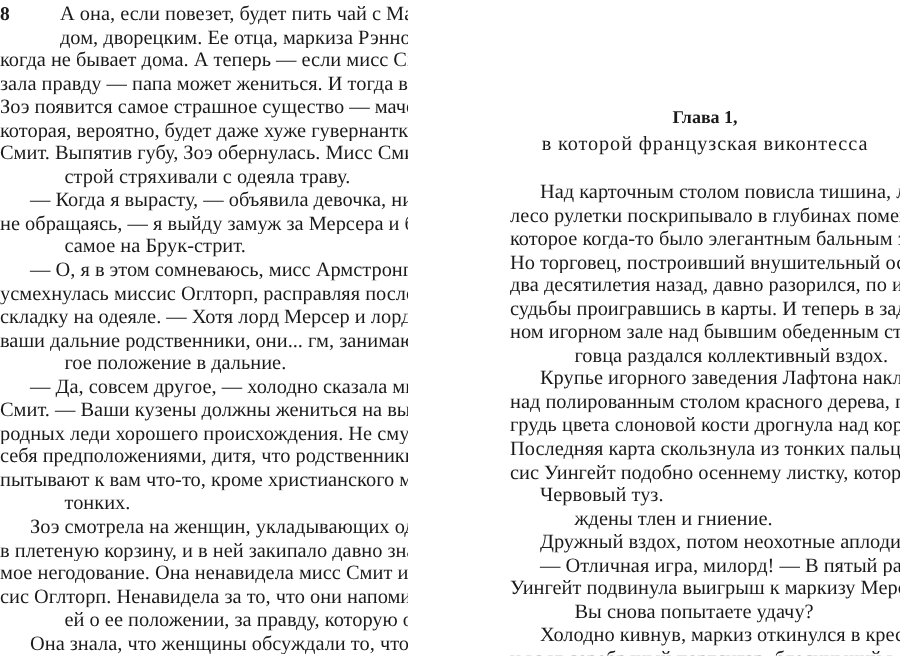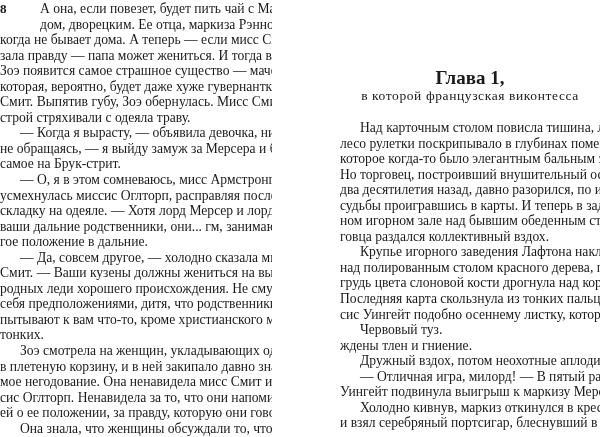--- a/index.html
+++ b/index.html
@@ -47,32 +47,33 @@
       font-size: 13.6px;
       line-height: 15.55px;
       height: 15.55px;
       white-space: nowrap;
       text-align: justify;
       text-align-last: justify;
       overflow: hidden;
     }
     .line.last {
       text-align-last: left;
+      padding-left: 43px;
     }
     .line.indent { padding-left: 20px; }
     .line.indent1 { padding-left: 40px; }
     .chapter-heading {
       position: absolute;
       left: 300px;
       width: 300px;
       top: 68px;
       text-align: center;
     }
     .chapter-title {
-      font-size: 19px;
+      font-size: 12px;
       font-weight: bold;
       line-height: 20px;
       margin-left: 40px;
     }
     .chapter-sub {
       font-size: 13.5px;
       line-height: 16px;
       letter-spacing: 0.6px;
       margin-left: 40px;
     }
@@ -133,16 +134,17 @@
       <span class="line indent">Крупье игорного заведения Лафтона наклонилась</span>
       <span class="line">над полированным столом красного дерева, пышная</span>
       <span class="line">грудь цвета слоновой кости дрогнула над корсажем.</span>
       <span class="line">Последняя карта скользнула из тонких пальцев мис-</span>
       <span class="line">сис Уингейт подобно осеннему листку, которому су-</span>
       <span class="line indent last">Червовый туз.</span>
       <span class="line last">ждены тлен и гниение.</span>
       <span class="line indent last">Дружный вздох, потом неохотные аплодисменты.</span>
       <span class="line indent">— Отличная игра, милорд! — В пятый раз миссис</span>
       <span class="line">Уингейт подвинула выигрыш к маркизу Мерсеру. —</span>
+      <span class="line last">Вы снова попытаете удачу?</span>
       <span class="line indent">Холодно кивнув, маркиз откинулся в кресле</span>
       <span class="line">и взял серебряный портсигар, блеснувший в свете</span>
     </div>
 </div>
 
 </body></html>

